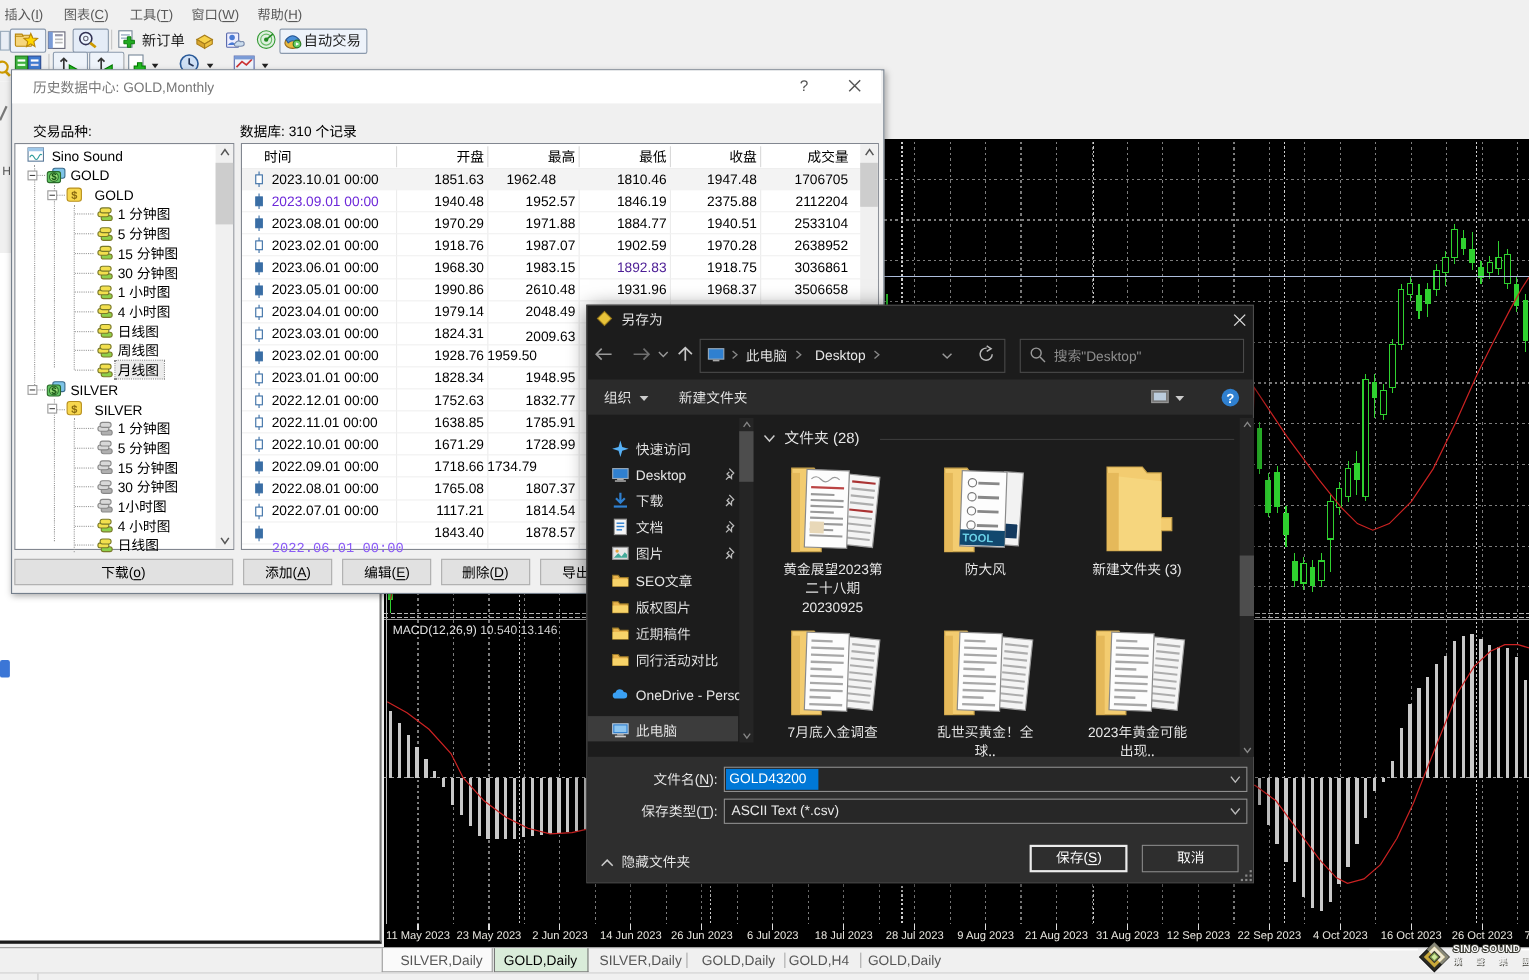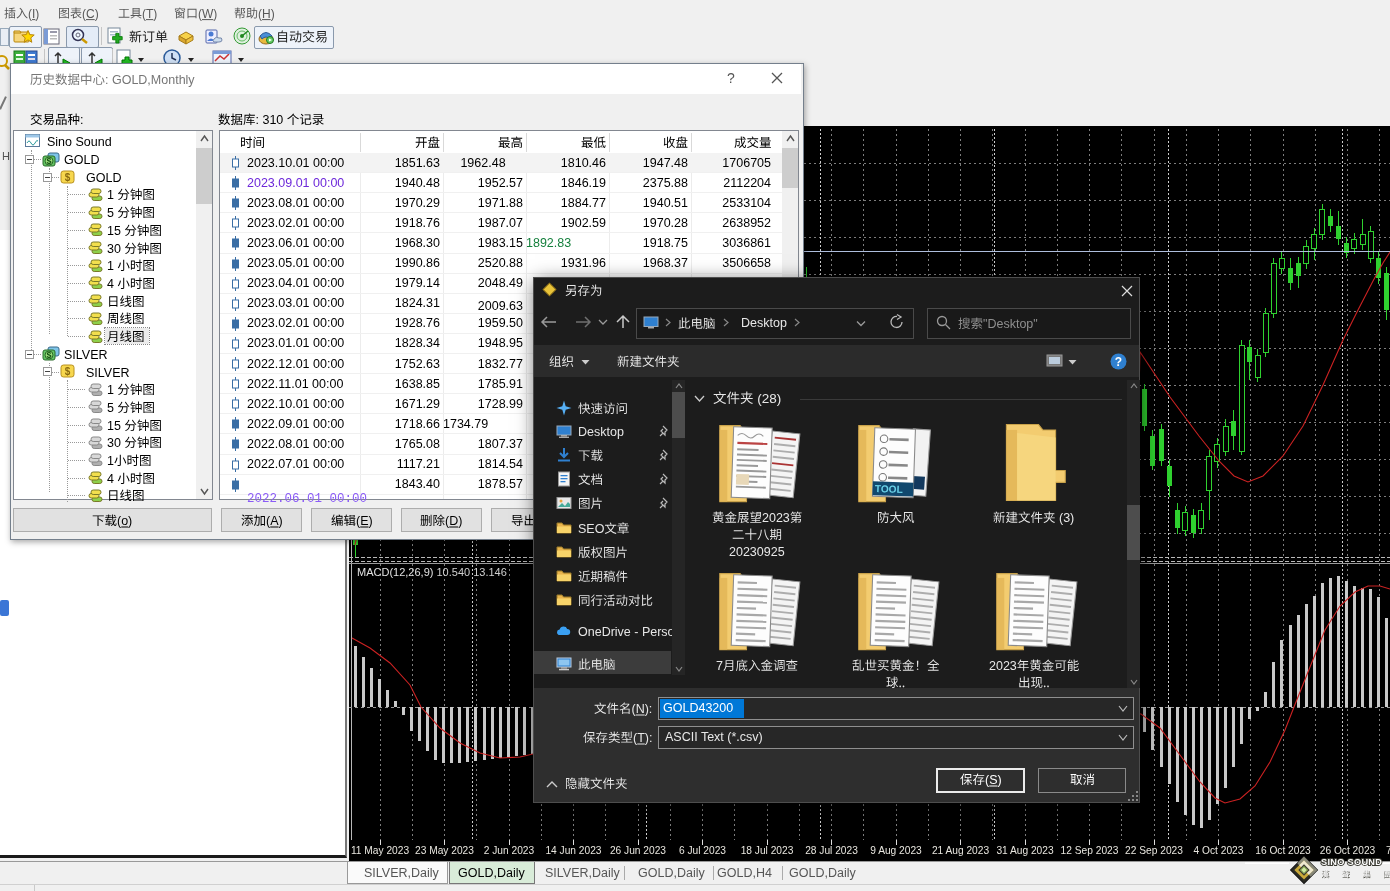--- a/index.html
+++ b/index.html
@@ -1199,31 +1199,31 @@
 <span style="position:absolute;left:608px;top:215.8px;width:80px;text-align:right;font-size:12.5px;font-family:'Liberation Sans';color:#000;z-index:21">1970.28</span>
 <span style="position:absolute;left:691px;top:215.8px;width:80px;text-align:right;font-size:12.5px;font-family:'Liberation Sans';color:#000;z-index:21">2638952</span>
 <div style="position:absolute;left:220px;top:252.5px;width:578px;height:1px;background:#f0f0f0;z-index:21"></div>
 <svg style="position:absolute;left:231px;top:236.4px;z-index:21;overflow:visible" width="9" height="14">
     <line x1="4.5" y1="0" x2="4.5" y2="14" stroke="#3a6ea5"></line>
     <rect x="1.5" y="3" width="6" height="8" fill="#3a6ea5" stroke="#3a6ea5"></rect>
   </svg>
 <span style="position:absolute;left:247px;top:235.9px;font-size:12.5px;font-family:'Liberation Sans';color:#000;z-index:21">2023.06.01 00:00</span>
 <span style="position:absolute;left:360px;top:235.9px;width:80px;text-align:right;font-size:12.5px;font-family:'Liberation Sans';color:#000;z-index:21">1968.30</span>
 <span style="position:absolute;left:443px;top:235.9px;width:80px;text-align:right;font-size:12.5px;font-family:'Liberation Sans';color:#000;z-index:21">1983.15</span>
-<span style="position:absolute;left:526px;top:235.9px;width:80px;font-size:12.5px;font-family:'Liberation Sans';color:#15803d;z-index:21">1892.83</span>
+<span style="position:absolute;left:526px;top:235.9px;width:80px;text-align:right;font-size:12.5px;font-family:'Liberation Sans';color:#4c1d95;z-index:21">1892.83</span>
 <span style="position:absolute;left:608px;top:235.9px;width:80px;text-align:right;font-size:12.5px;font-family:Liberation Sans, sans-serif;color:#000;z-index:21">1918.75</span>
 <span style="position:absolute;left:691px;top:235.9px;width:80px;text-align:right;font-size:12.5px;font-family:'Liberation Sans';color:#000;z-index:21">3036861</span>
 <div style="position:absolute;left:220px;top:272.6px;width:578px;height:1px;background:#f0f0f0;z-index:21"></div>
 <svg style="position:absolute;left:231px;top:256.5px;z-index:21;overflow:visible" width="9" height="14">
     <line x1="4.5" y1="0" x2="4.5" y2="14" stroke="#3a6ea5"></line>
     <rect x="1.5" y="3" width="6" height="8" fill="#3a6ea5" stroke="#3a6ea5"></rect>
   </svg>
 <span style="position:absolute;left:247px;top:256.0px;font-size:12.5px;font-family:'Liberation Sans';color:#000;z-index:21">2023.05.01 00:00</span>
 <span style="position:absolute;left:360px;top:256.0px;width:80px;text-align:right;font-size:12.5px;font-family:'Liberation Sans';color:#000;z-index:21">1990.86</span>
-<span style="position:absolute;left:443px;top:256.0px;width:80px;text-align:right;font-size:12.5px;font-family:'Liberation Sans';color:#000;z-index:21">2520.88</span>
+<span style="position:absolute;left:443px;top:256.0px;width:80px;text-align:right;font-size:12.5px;font-family:'Liberation Sans';color:#000;z-index:21">2610.48</span>
 <span style="position:absolute;left:526px;top:256.0px;width:80px;text-align:right;font-size:12.5px;font-family:'Liberation Sans';color:#000;z-index:21">1931.96</span>
 <span style="position:absolute;left:608px;top:256.0px;width:80px;text-align:right;font-size:12.5px;font-family:'Liberation Sans';color:#000;z-index:21">1968.37</span>
 <span style="position:absolute;left:691px;top:256.0px;width:80px;text-align:right;font-size:12.5px;font-family:'Liberation Sans';color:#000;z-index:21">3506658</span>
 <div style="position:absolute;left:220px;top:292.7px;width:578px;height:1px;background:#f0f0f0;z-index:21"></div>
 <svg style="position:absolute;left:231px;top:276.6px;z-index:21;overflow:visible" width="9" height="14">
     <line x1="4.5" y1="0" x2="4.5" y2="14" stroke="#3a6ea5"></line>
     <rect x="1.5" y="3" width="6" height="8" fill="#fff" stroke="#3a6ea5"></rect>
   </svg>
 <span style="position:absolute;left:247px;top:276.1px;font-size:12.5px;font-family:'Liberation Sans';color:#000;z-index:21">2023.04.01 00:00</span>
 <span style="position:absolute;left:360px;top:276.1px;width:80px;text-align:right;font-size:12.5px;font-family:'Liberation Sans';color:#000;z-index:21">1979.14</span>
@@ -1242,21 +1242,21 @@
 <span style="position:absolute;left:526px;top:296.2px;width:80px;text-align:right;font-size:12.5px;font-family:'Liberation Sans';color:#000;z-index:21">1809.35</span>
 <span style="position:absolute;left:608px;top:296.2px;width:80px;text-align:right;font-size:12.5px;font-family:'Liberation Sans';color:#000;z-index:21">1979.17</span>
 <span style="position:absolute;left:691px;top:296.2px;width:80px;text-align:right;font-size:12.5px;font-family:'Liberation Sans';color:#000;z-index:21">3654789</span>
 <div style="position:absolute;left:220px;top:332.9px;width:578px;height:1px;background:#f0f0f0;z-index:21"></div>
 <svg style="position:absolute;left:231px;top:316.8px;z-index:21;overflow:visible" width="9" height="14">
     <line x1="4.5" y1="0" x2="4.5" y2="14" stroke="#3a6ea5"></line>
     <rect x="1.5" y="3" width="6" height="8" fill="#3a6ea5" stroke="#3a6ea5"></rect>
   </svg>
 <span style="position:absolute;left:247px;top:316.3px;font-size:12.5px;font-family:'Liberation Sans';color:#000;z-index:21">2023.02.01 00:00</span>
 <span style="position:absolute;left:360px;top:316.3px;width:80px;text-align:right;font-size:12.5px;font-family:'Liberation Sans';color:#000;z-index:21">1928.76</span>
-<span style="position:absolute;left:443px;top:316.3px;width:80px;text-align:right;font-size:12.5px;font-family:'Liberation Sans';color:#000;z-index:21">1959.50</span>
+<span style="position:absolute;left:443px;top:316.3px;width:80px;font-size:12.5px;font-family:'Liberation Sans';color:#000;z-index:21">1959.50</span>
 <span style="position:absolute;left:526px;top:316.3px;width:80px;text-align:right;font-size:12.5px;font-family:'Liberation Sans';color:#000;z-index:21">1804.61</span>
 <span style="position:absolute;left:608px;top:316.3px;width:80px;text-align:right;font-size:12.5px;font-family:'Liberation Sans';color:#000;z-index:21">1826.19</span>
 <span style="position:absolute;left:691px;top:316.3px;width:80px;text-align:right;font-size:12.5px;font-family:'Liberation Sans';color:#000;z-index:21">3123456</span>
 <div style="position:absolute;left:220px;top:353.0px;width:578px;height:1px;background:#f0f0f0;z-index:21"></div>
 <svg style="position:absolute;left:231px;top:336.9px;z-index:21;overflow:visible" width="9" height="14">
     <line x1="4.5" y1="0" x2="4.5" y2="14" stroke="#3a6ea5"></line>
     <rect x="1.5" y="3" width="6" height="8" fill="#fff" stroke="#3a6ea5"></rect>
   </svg>
 <span style="position:absolute;left:247px;top:336.4px;font-size:12.5px;font-family:'Liberation Sans';color:#000;z-index:21">2023.01.01 00:00</span>
 <span style="position:absolute;left:360px;top:336.4px;width:80px;text-align:right;font-size:12.5px;font-family:'Liberation Sans';color:#000;z-index:21">1828.34</span>

